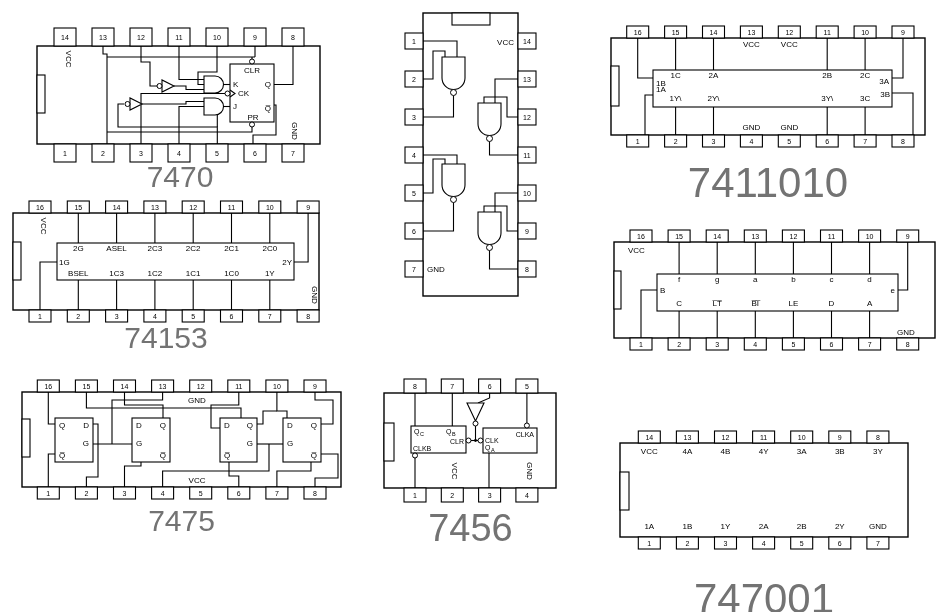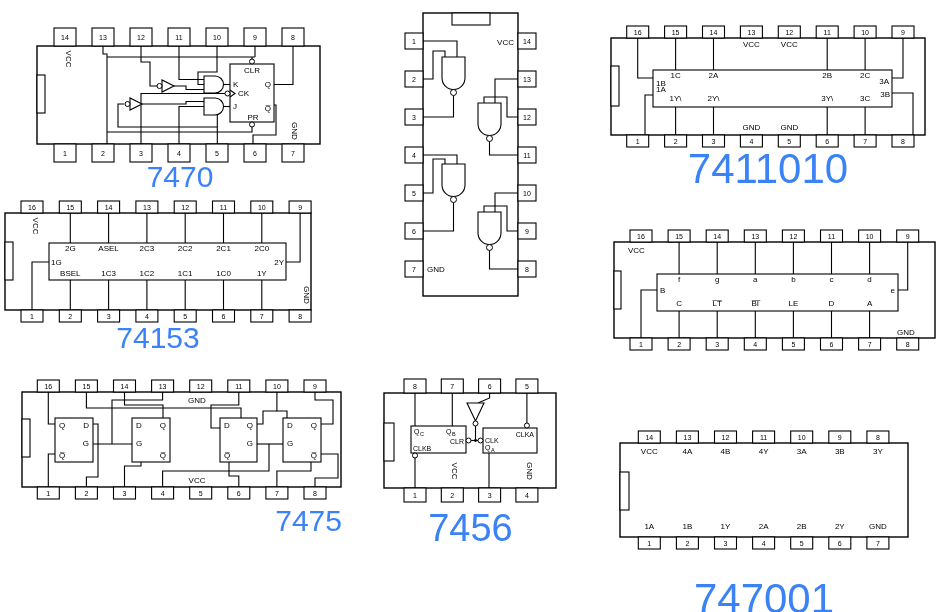--- a/index.html
+++ b/index.html
@@ -15,21 +15,21 @@
   .dot{fill:#000;stroke:none;}
   text{fill:#000;font-family:"Liberation Sans",sans-serif;}
   .pn{font-size:7px;text-anchor:middle;}
   .lb{font-size:8px;}
   .lbm{font-size:8px;text-anchor:middle;}
   .lbe{font-size:8px;text-anchor:end;}
   .s7{font-size:7px;}
   .s7e{font-size:7px;text-anchor:end;}
   .sub{font-size:5.5px;}
   .rot{font-size:8px;text-anchor:middle;}
-  .title{text-align:center;color:#3b82f6;line-height:1;}
+  .title{text-align:center;color:#737373;line-height:1;}
   .t30{font-size:30px;}
   .t38{font-size:38px;}
   .t42{font-size:42px;}
 </style>
 </head>
 <body>
 
 <div class="chip" style="left:36px;top:28px;width:288px;">
 <svg width="288" height="134" viewBox="0 0 288 134">
   <rect class="body" x="1" y="18" width="283" height="98"></rect>
@@ -103,21 +103,21 @@
         <text x="181" y="127.6" class="pn">5</text>
         <rect x="208" y="116" width="22" height="18" class="pin"></rect>
         <text x="219" y="127.6" class="pn">6</text>
         <rect x="246" y="116" width="22" height="18" class="pin"></rect>
         <text x="257" y="127.6" class="pn">7</text>
       </g>
 </svg>
 <div class="title t30" style="margin-top:0px;">7470</div>
 </div>
 
-<div class="chip" style="left:4px;top:196px;width:308px;">
+<div class="chip" style="left:12px;top:196px;width:308px;">
 <svg width="308" height="127" viewBox="0 0 308 127">
   <rect class="body" x="1" y="17" width="306" height="97"></rect>
   <rect class="pin" x="1" y="46" width="8" height="38"></rect>
   <g>
     <path class="w" d="M66.3,17 V47"></path>
     <path class="w" d="M104.6,17 V47"></path>
     <path class="w" d="M142.9,17 V47"></path>
     <path class="w" d="M181.2,17 V47"></path>
     <path class="w" d="M219.5,17 V47"></path>
     <path class="w" d="M257.8,17 V47"></path>
@@ -262,21 +262,21 @@
         <rect x="168.70000000000002" y="109" width="22" height="12" class="pin"></rect>
         <text x="179.70000000000002" y="117.6" class="pn">5</text>
         <rect x="206.8" y="109" width="22" height="12" class="pin"></rect>
         <text x="217.8" y="117.6" class="pn">6</text>
         <rect x="244.90000000000003" y="109" width="22" height="12" class="pin"></rect>
         <text x="255.90000000000003" y="117.6" class="pn">7</text>
         <rect x="283" y="109" width="22" height="12" class="pin"></rect>
         <text x="294" y="117.6" class="pn">8</text>
       </g>
 </svg>
-<div class="title t30" style="margin-top:6px;text-align:right;">7475</div>
+<div class="title t30" style="margin-top:6px;">7475</div>
 </div>
 
 <div class="chip" style="left:403px;top:6px;width:135px;">
 <svg width="135" height="292" viewBox="0 0 135 292">
   <rect class="body" x="20" y="7" width="95" height="283"></rect>
   <rect class="pin" x="49" y="7" width="38" height="12"></rect>
   <g>
     <path class="w" d="M20,35 H54 V51"></path>
     <path class="w" d="M20,73 H30 V45 H42 V51"></path>
     <path class="w" d="M50.5,89.5 V111 H20"></path>
@@ -459,21 +459,21 @@
         <rect x="168.29999999999998" y="109" width="22" height="12" class="pin"></rect>
         <text x="179.29999999999998" y="117.6" class="pn">5</text>
         <rect x="206.2" y="109" width="22" height="12" class="pin"></rect>
         <text x="217.2" y="117.6" class="pn">6</text>
         <rect x="244.09999999999997" y="109" width="22" height="12" class="pin"></rect>
         <text x="255.09999999999997" y="117.6" class="pn">7</text>
         <rect x="282" y="109" width="22" height="12" class="pin"></rect>
         <text x="293" y="117.6" class="pn">8</text>
       </g>
 </svg>
-<div class="title t42" style="">7411010</div>
+<div class="title t42" style="margin-top:14px;">7411010</div>
 </div>
 
 <div class="chip" style="left:613px;top:230px;width:323px;">
 <svg width="323" height="121" viewBox="0 0 323 121">
   <rect class="body" x="1" y="12" width="321" height="96"></rect>
   <rect class="pin" x="1" y="41" width="7" height="38"></rect>
   <g>
     <path class="w" d="M66.1,12 V44"></path>
     <path class="w" d="M104.2,12 V44"></path>
     <path class="w" d="M142.3,12 V44"></path>

